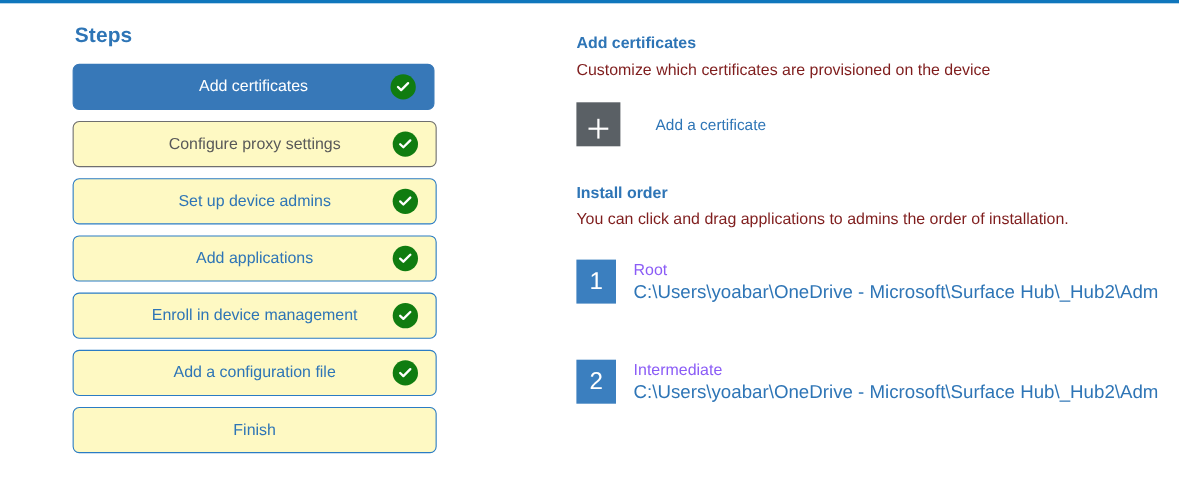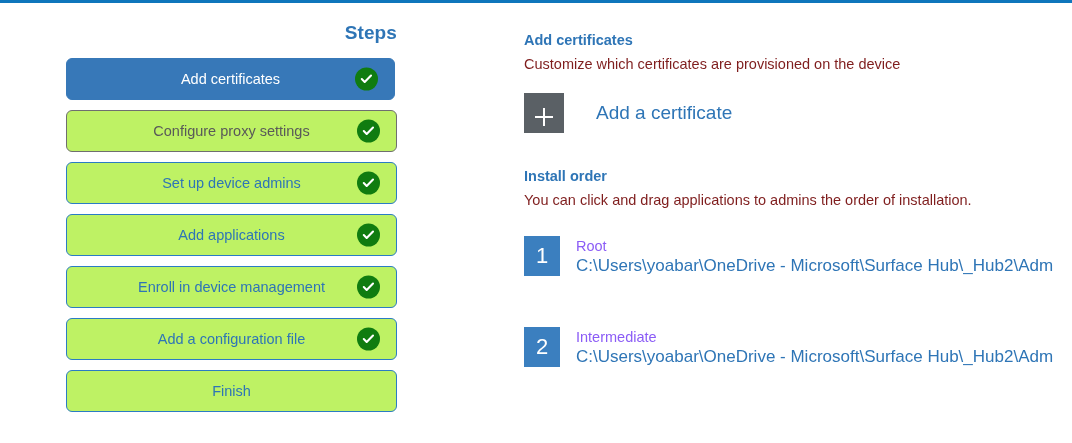--- a/index.html
+++ b/index.html
@@ -34,33 +34,32 @@
     top: 22px;
     width: 331px;
   }
   .steps-heading {
     font-size: 19px;
     font-weight: bold;
     color: #2e75b6;
     letter-spacing: 0.1px;
     margin: 0 0 14px 2px;
     line-height: 22px;
-    text-align: right;
   }
   .step-list {
     display: flex;
     flex-direction: column;
     gap: 10px;
   }
   .step-btn {
     position: relative;
     box-sizing: border-box;
     height: 42px;
     border-radius: 6px;
-    background: #bef264;
+    background: #fef9c3;
     border: 1px solid #2b7cc4;
     display: flex;
     align-items: center;
     justify-content: center;
     cursor: pointer;
     user-select: none;
   }
   .step-btn .step-label {
     font-size: 14.5px;
     color: #2e75b6;
@@ -149,21 +148,21 @@
     width: 18px;
     height: 2px;
   }
   .plus-tile::after {
     left: 19px;
     top: 15px;
     width: 2px;
     height: 18px;
   }
   .add-cert-label {
-    font-size: 19px;
+    font-size: 14px;
     color: #2e75b6;
     margin-left: 32px;
     line-height: 18px;
   }
 
   .install-block {
     margin-top: 34px;
   }
   .order-list {
     margin-top: 27px;

